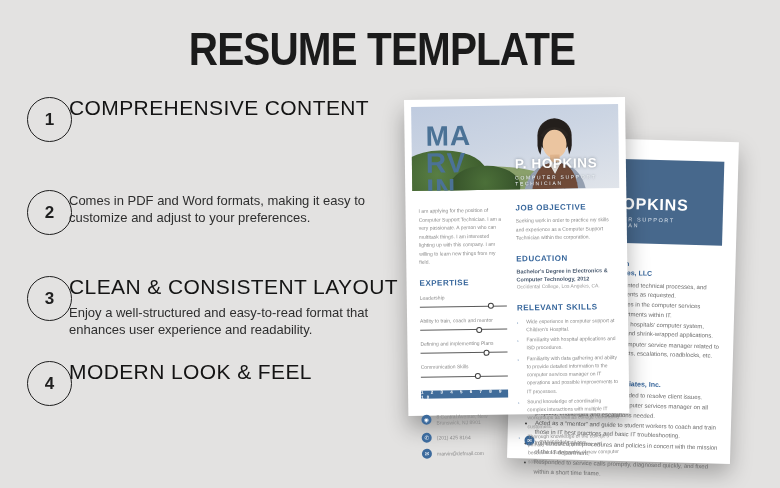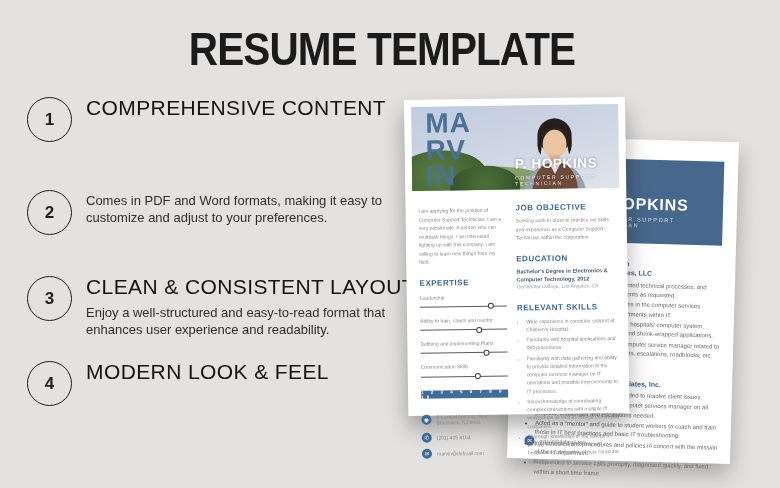--- a/index.html
+++ b/index.html
@@ -17,21 +17,21 @@
 
   
   .feature { position:absolute; left:27px; width:360px; }
   .f1 { top:95px; } .f2 { top:188px; } .f3 { top:274px; } .f4 { top:359px; }
   .feature .num-circle {
     position:absolute; left:0; top:2px; width:45px; height:45px;
     border:1.6px solid #1f1f1f; border-radius:50%;
     display:flex; align-items:center; justify-content:center;
     font-size:17px; font-weight:700; color:#1f1f1f; background:transparent;
   }
-  .feature .f-body { margin-left:59px; }
+  .feature .f-body { margin-left:42px; }
   .feature h2 {
     font-size:21px; font-weight:500; color:#141414; letter-spacing:0.4px;
     line-height:1.25; white-space:nowrap;
   }
   .feature p {
     margin-top:5px; width:318px; font-size:13px; line-height:1.3; color:#2e2e2e;
   }
 
   
   .page { position:absolute; background:#ffffff; }
@@ -68,21 +68,21 @@
   }
   .photo {
     position:absolute; left:7px; top:7px; right:7px; height:84px; overflow:hidden;
     background:linear-gradient(165deg,#bfcbdf 0%,#ccd5e3 45%,#e0e4ea 100%);
   }
   .hill  { position:absolute; left:-12px; bottom:-6px; width:150px; height:30px; background:#8aa06b; border-radius:50% 50% 0 0; }
   .tree1 { position:absolute; left:-16px; bottom:-14px; width:92px; height:54px; background:radial-gradient(circle at 45% 45%, #587e44 0%, #40602f 75%); border-radius:48%; }
   .tree2 { position:absolute; left:38px; bottom:-18px; width:70px; height:42px; background:radial-gradient(circle at 50% 40%, #4c7039 0%, #36522a 80%); border-radius:48%; }
   .person-svg { position:absolute; right:16px; bottom:0; width:96px; height:80px; }
   .marvin {
-    position:absolute; left:14px; top:4px; line-height:0.95;
+    position:absolute; left:14px; top:17px; line-height:0.95;
     font-size:28px; font-weight:800; color:#4b7296; letter-spacing:1px;
   }
   .photo-name { position:absolute; left:103px; top:51px; color:#fff; }
   .pf-name { font-size:13.5px; font-weight:800; letter-spacing:0.6px; text-shadow:0 0 3px rgba(40,50,60,0.45); }
   .pf-title { margin-top:3px; font-size:5px; letter-spacing:1.7px; color:#eef2f6; text-shadow:0 0 2px rgba(40,50,60,0.5); }
 
   .col-left  { position:absolute; left:13px; top:107px; width:87px; }
   .col-right { position:absolute; left:110px; top:105px; width:102px; }
   .tiny { font-size:5px; color:#8b8b8b; line-height:1.7; }
   .sec-h { font-size:8px; font-weight:700; color:#38679c; letter-spacing:0.5px; }

